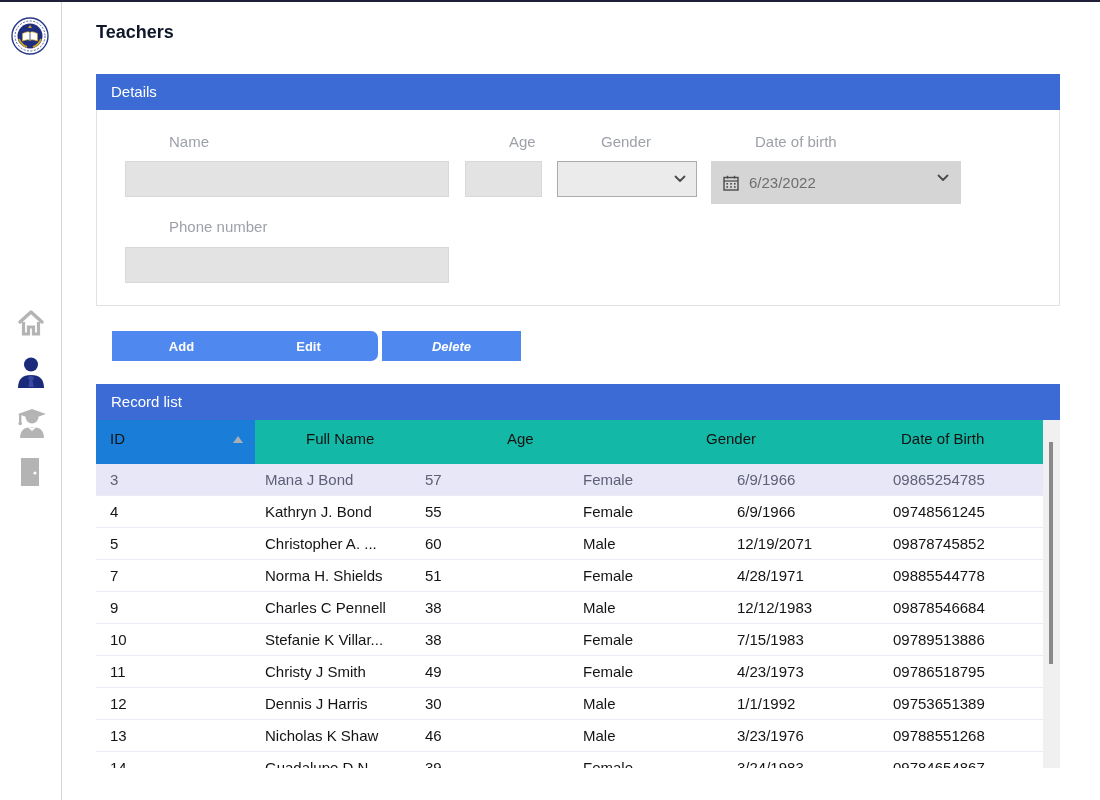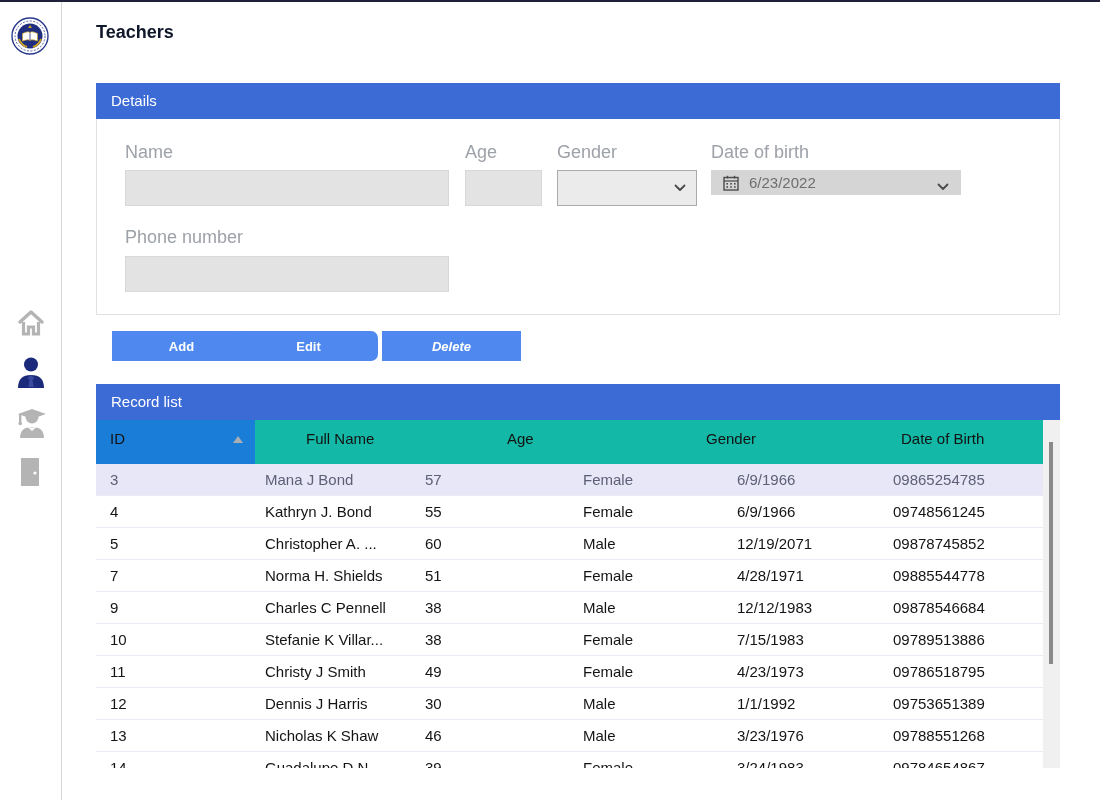--- a/index.html
+++ b/index.html
@@ -14,39 +14,39 @@
   .nav-home { top:306px; }
   .nav-teachers { top:354px; }
   .nav-students { top:404px; }
   .nav-exit { top:454px; }
 
   
   .page-title { position:absolute; left:96px; top:22px; font-size:18px; font-weight:bold; color:#0f172a; }
 
   .panel-header { height:36px; background:#3d6bd6; color:#ffffff; font-size:15px; line-height:36px; padding-left:15px; }
 
-  .details-panel { position:absolute; left:96px; top:83px; width:964px; }
+  .details-panel { position:absolute; left:96px; top:74px; width:964px; }
   .details-body { position:relative; height:196px; background:#ffffff; border:1px solid #e2e2e2; border-top:none; }
 
-  .field-label { position:absolute; font-size:18px; color:#9da1a8; }
+  .field-label { position:absolute; font-size:15px; color:#9da1a8;margin-left:44px; }
   .lbl-name { left:28px; top:23px; }
   .lbl-age { left:368px; top:23px; }
   .lbl-gender { left:460px; top:23px; }
   .lbl-dob { left:614px; top:23px; }
   .lbl-phone { left:28px; top:108px; }
 
   .text-input { position:absolute; height:36px; background:#e3e3e3; border:1px solid #d8d8d8; font-size:15px; padding:0 8px; color:#333; outline:none; }
   .inp-name { left:28px; top:51px; width:324px; }
   .inp-age { left:368px; top:51px; width:77px; }
   .inp-phone { left:28px; top:137px; width:324px; }
 
   .select-box { position:absolute; left:460px; top:51px; width:140px; height:36px; background:#ebebeb; border:1px solid #ababab; cursor:pointer; }
   .select-box .chev { position:absolute; right:10px; top:13px; }
 
-  .date-box { position:absolute; left:614px; top:51px; width:250px; height:25px; background:#d5d5d5; cursor:pointer; display:flex; align-items:center; }
+  .date-box { position:absolute; left:614px; top:51px; width:250px; height:43px; background:#d5d5d5; cursor:pointer; display:flex; align-items:center; }
   .date-box .cal { margin-left:12px; }
   .date-box .date-text { margin-left:10px; font-size:15px; color:#6e6e6e; }
   .date-box .chev { position:absolute; right:12px; top:13px; }
 
   .btn { position:absolute; top:331px; width:139px; height:30px; background:#4f89ef; color:#ffffff; font-size:13px; font-weight:bold; border:none; cursor:pointer; font-family:"Liberation Sans", sans-serif; }
   .btn-add { left:112px; }
   .btn-edit { left:239px;border-radius:7px; }
   .btn-delete { left:382px;font-style:italic; }
 
   

